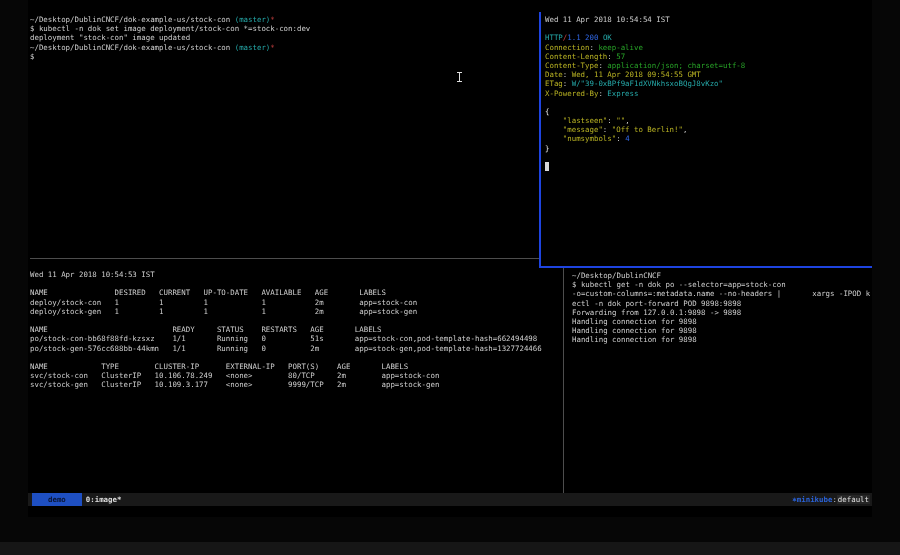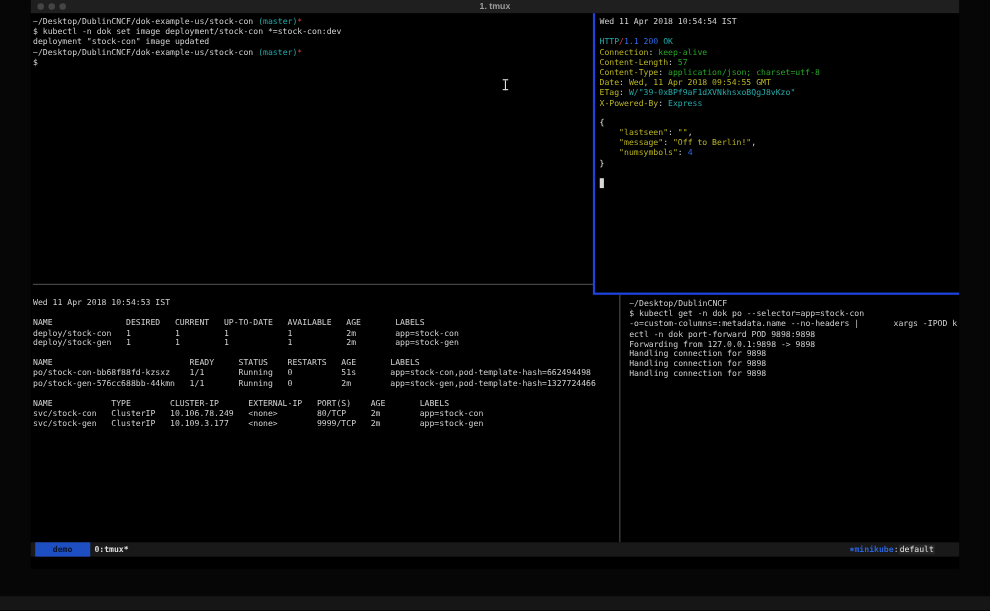--- a/index.html
+++ b/index.html
@@ -22,53 +22,47 @@
   .c-blue{color:#3068e8}
   .c-cursor{background:#d8d8d8;color:#000}
   .border{position:absolute}
   .b-blue{background:#1e44e0}
   .b-gray{background:#4d4d4d}
   .statusbar{position:absolute;left:0;top:493px;width:100%;height:13px;background:#191919;
              font-size:7.4px;line-height:13px;color:#cfcfcf;white-space:pre}
   .status-left{position:absolute;left:4px;top:0;height:13px}
   .session-badge{display:inline-block;background:#1e4fc2;color:#0a1430;padding:0 16px;font-weight:bold}
   .win-label{color:#dedede;font-weight:bold;padding-left:4px}
-  .status-right{position:absolute;right:22px;top:0;height:15px}
+  .status-right{position:absolute;right:2px;top:0;height:15px}
   .kube-blue{color:#2a62d8;font-weight:bold}
   .kube-sep{color:#c5c5c5}
   .kube-ns{color:#e2e2e2;background:#262626;padding:0 1px}
   .ibeam{position:absolute;left:456px;top:72px;width:7px;height:11px}
   .ibeam:before{content:"";position:absolute;left:3px;top:1px;bottom:1px;width:1px;background:#e0e0e0}
   .ibeam:after{content:"";position:absolute;left:1px;top:0;width:5px;height:1px;background:#e0e0e0;
                box-shadow:0 9px 0 #e0e0e0}
   .desktop-strip{position:absolute;left:0;bottom:0;width:100%;height:13px;background:#161616}
 </style>
 </head>
 <body>
 
 <div class="window">
 
-  <div class="titlebar">
-    <span class="dot dot1"></span>
-    <span class="dot dot2"></span>
-    <span class="dot dot3"></span>
-    <div class="title">1. tmux</div>
-  </div>
 
   <div class="border b-gray" style="left:2px;top:258px;width:509px;height:1px"></div>
   <div class="border b-blue" style="left:511px;top:12px;width:2px;height:255px"></div>
   <div class="border b-blue" style="left:511px;top:266px;width:333px;height:2px"></div>
   <div class="border b-gray" style="left:535px;top:268px;width:1px;height:225px"></div>
 
   <div class="pane" style="left:2px;top:15px;width:505px;height:240px"><div class="line"><span class="c-fg">~/Desktop/DublinCNCF/dok-example-us/stock-con </span><span class="c-cyan">(master)</span><span class="c-red">*</span></div><div class="line"><span class="c-fg">$ kubectl -n dok set image deployment/stock-con *=stock-con:dev</span></div><div class="line"><span class="c-fg">deployment "stock-con" image updated</span></div><div class="line"><span class="c-fg">~/Desktop/DublinCNCF/dok-example-us/stock-con </span><span class="c-cyan">(master)</span><span class="c-red">*</span></div><div class="line"><span class="c-fg">$</span></div></div>
   <div class="pane" style="left:517px;top:15px;width:323px;height:248px"><div class="line"><span class="c-fg">Wed 11 Apr 2018 10:54:54 IST</span></div><div class="line">&nbsp;</div><div class="line"><span class="c-cyan">HTTP</span><span class="c-red">/</span><span class="c-blue">1.1</span><span class="c-fg"> </span><span class="c-blue">200</span><span class="c-fg"> </span><span class="c-cyan">OK</span></div><div class="line"><span class="c-yellow">Connection</span><span class="c-fg">: </span><span class="c-green">keep-alive</span></div><div class="line"><span class="c-yellow">Content-Length</span><span class="c-fg">: </span><span class="c-green">57</span></div><div class="line"><span class="c-yellow">Content-Type</span><span class="c-fg">: </span><span class="c-green">application/json; charset=utf-8</span></div><div class="line"><span class="c-yellow">Date</span><span class="c-fg">: </span><span class="c-yellow">Wed, 11 Apr 2018 09:54:55 GMT</span></div><div class="line"><span class="c-yellow">ETag</span><span class="c-fg">: </span><span class="c-cyan">W/"39-0xBPf9aF1dXVNkhsxoBQgJ8vKzo"</span></div><div class="line"><span class="c-yellow">X-Powered-By</span><span class="c-fg">: </span><span class="c-cyan">Express</span></div><div class="line">&nbsp;</div><div class="line"><span class="c-white">{</span></div><div class="line"><span class="c-fg">    </span><span class="c-yellow">"lastseen"</span><span class="c-fg">: </span><span class="c-yellow">""</span><span class="c-fg">,</span></div><div class="line"><span class="c-fg">    </span><span class="c-yellow">"message"</span><span class="c-fg">: </span><span class="c-yellow">"Off to Berlin!"</span><span class="c-fg">,</span></div><div class="line"><span class="c-fg">    </span><span class="c-yellow">"numsymbols"</span><span class="c-fg">: </span><span class="c-blue">4</span></div><div class="line"><span class="c-white">}</span></div><div class="line">&nbsp;</div><div class="line"><span class="c-cursor"> </span></div></div>
   <div class="pane" style="left:2px;top:270px;width:531px;height:220px"><div class="line"><span class="c-fg">Wed 11 Apr 2018 10:54:53 IST</span></div><div class="line">&nbsp;</div><div class="line"><span class="c-fg">NAME               DESIRED   CURRENT   UP-TO-DATE   AVAILABLE   AGE       LABELS</span></div><div class="line"><span class="c-fg">deploy/stock-con   1         1         1            1           2m        app=stock-con</span></div><div class="line"><span class="c-fg">deploy/stock-gen   1         1         1            1           2m        app=stock-gen</span></div><div class="line">&nbsp;</div><div class="line"><span class="c-fg">NAME                            READY     STATUS    RESTARTS   AGE       LABELS</span></div><div class="line"><span class="c-fg">po/stock-con-bb68f88fd-kzsxz    1/1       Running   0          51s       app=stock-con,pod-template-hash=662494498</span></div><div class="line"><span class="c-fg">po/stock-gen-576cc688bb-44kmn   1/1       Running   0          2m        app=stock-gen,pod-template-hash=1327724466</span></div><div class="line">&nbsp;</div><div class="line"><span class="c-fg">NAME            TYPE        CLUSTER-IP      EXTERNAL-IP   PORT(S)    AGE       LABELS</span></div><div class="line"><span class="c-fg">svc/stock-con   ClusterIP   10.106.78.249   &lt;none&gt;        80/TCP     2m        app=stock-con</span></div><div class="line"><span class="c-fg">svc/stock-gen   ClusterIP   10.109.3.177    &lt;none&gt;        9999/TCP   2m        app=stock-gen</span></div></div>
   <div class="pane" style="left:544px;top:271px;width:298px;height:220px"><div class="line"><span class="c-fg">~/Desktop/DublinCNCF</span></div><div class="line"><span class="c-fg">$ kubectl get -n dok po --selector=app=stock-con</span></div><div class="line"><span class="c-fg">-o=custom-columns=:metadata.name --no-headers |       xargs -IPOD kub</span></div><div class="line"><span class="c-fg">ectl -n dok port-forward POD 9898:9898</span></div><div class="line"><span class="c-fg">Forwarding from 127.0.0.1:9898 -&gt; 9898</span></div><div class="line"><span class="c-fg">Handling connection for 9898</span></div><div class="line"><span class="c-fg">Handling connection for 9898</span></div><div class="line"><span class="c-fg">Handling connection for 9898</span></div></div>
 
   <div class="statusbar">
-    <div class="status-left"><span class="session-badge">demo</span><span class="win-label">0:tmux*</span></div>
+    <div class="status-left"><span class="session-badge">demo</span><span class="win-label">0:image*</span></div>
     <div class="status-right"><span class="kube-blue">⎈</span><span class="kube-blue">minikube</span><span class="kube-sep">:</span><span class="kube-ns">default</span></div>
   </div>
 
 </div>
 
 <div class="ibeam"></div>
 <div class="desktop-strip"></div>
 
 </body></html>

